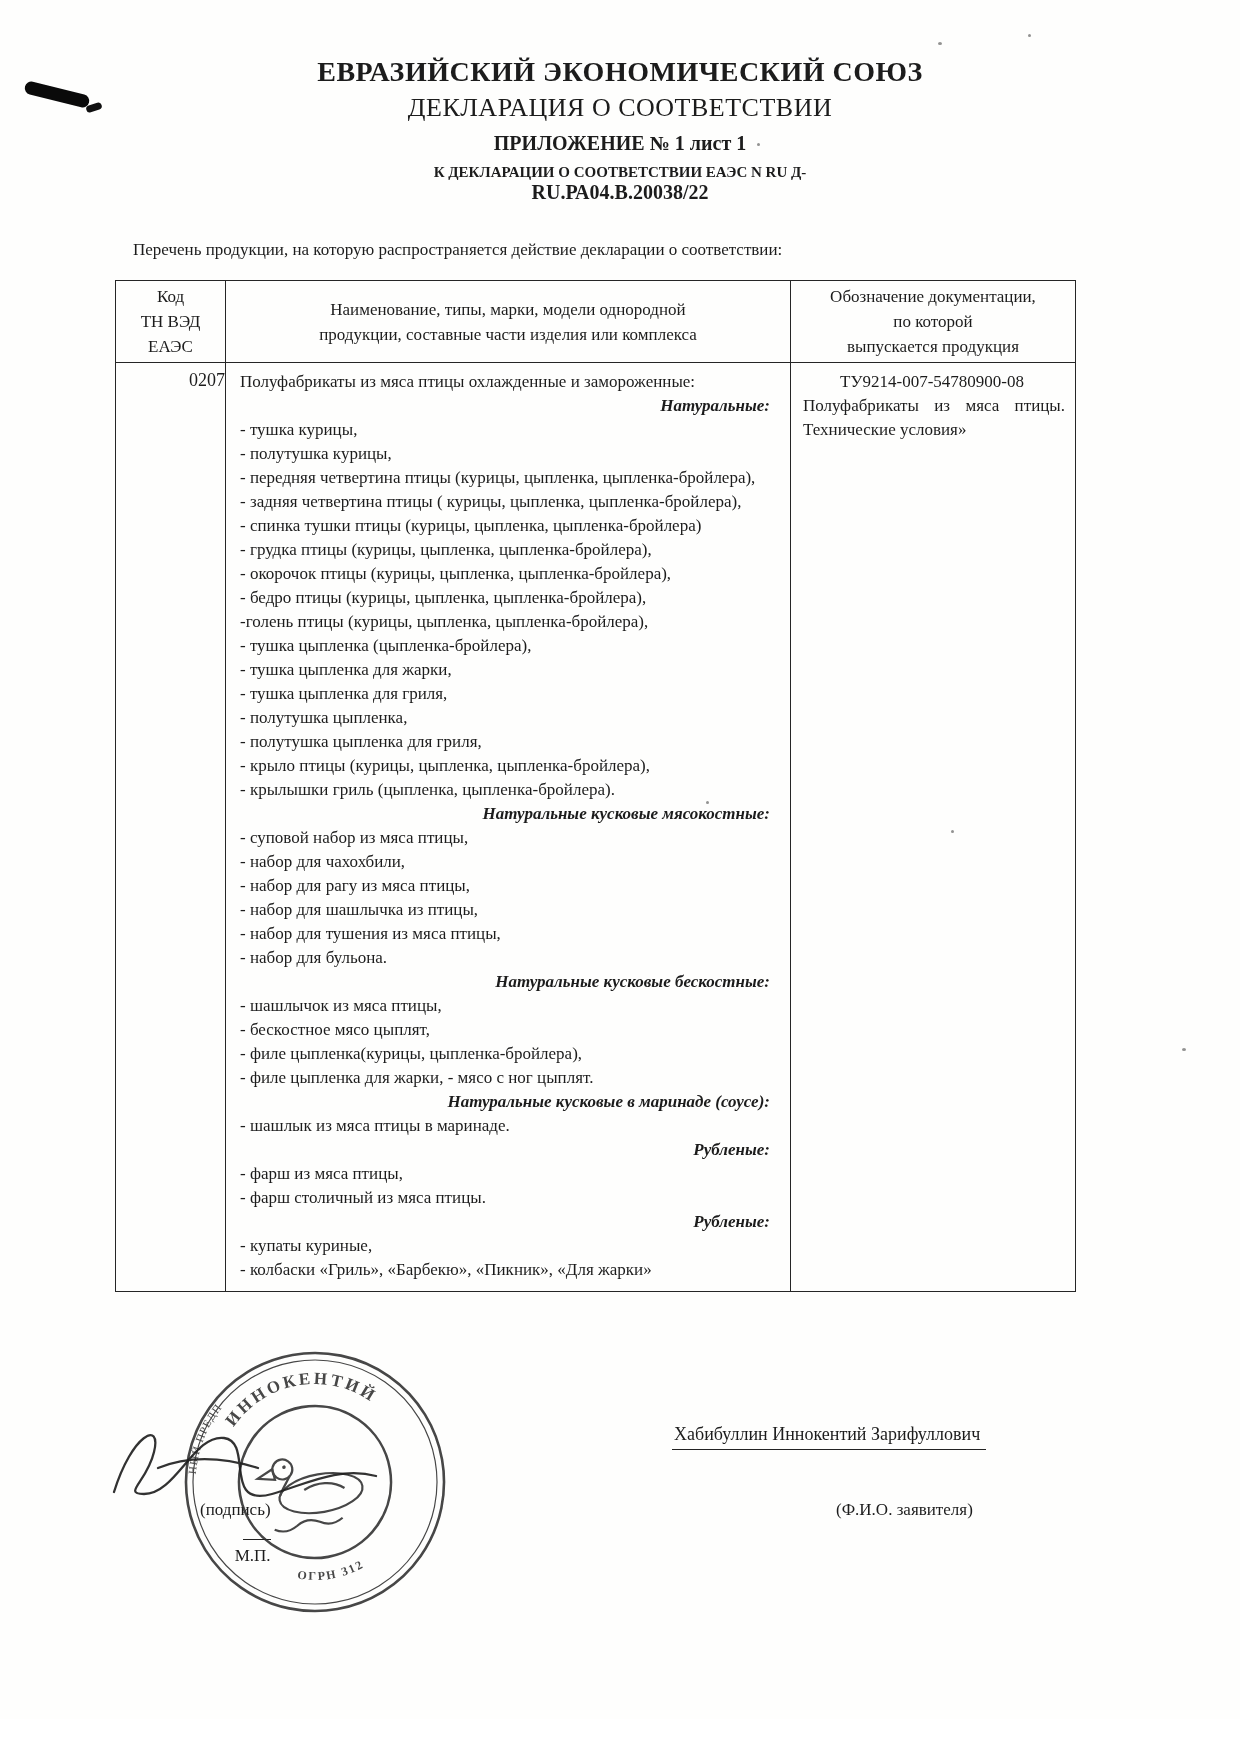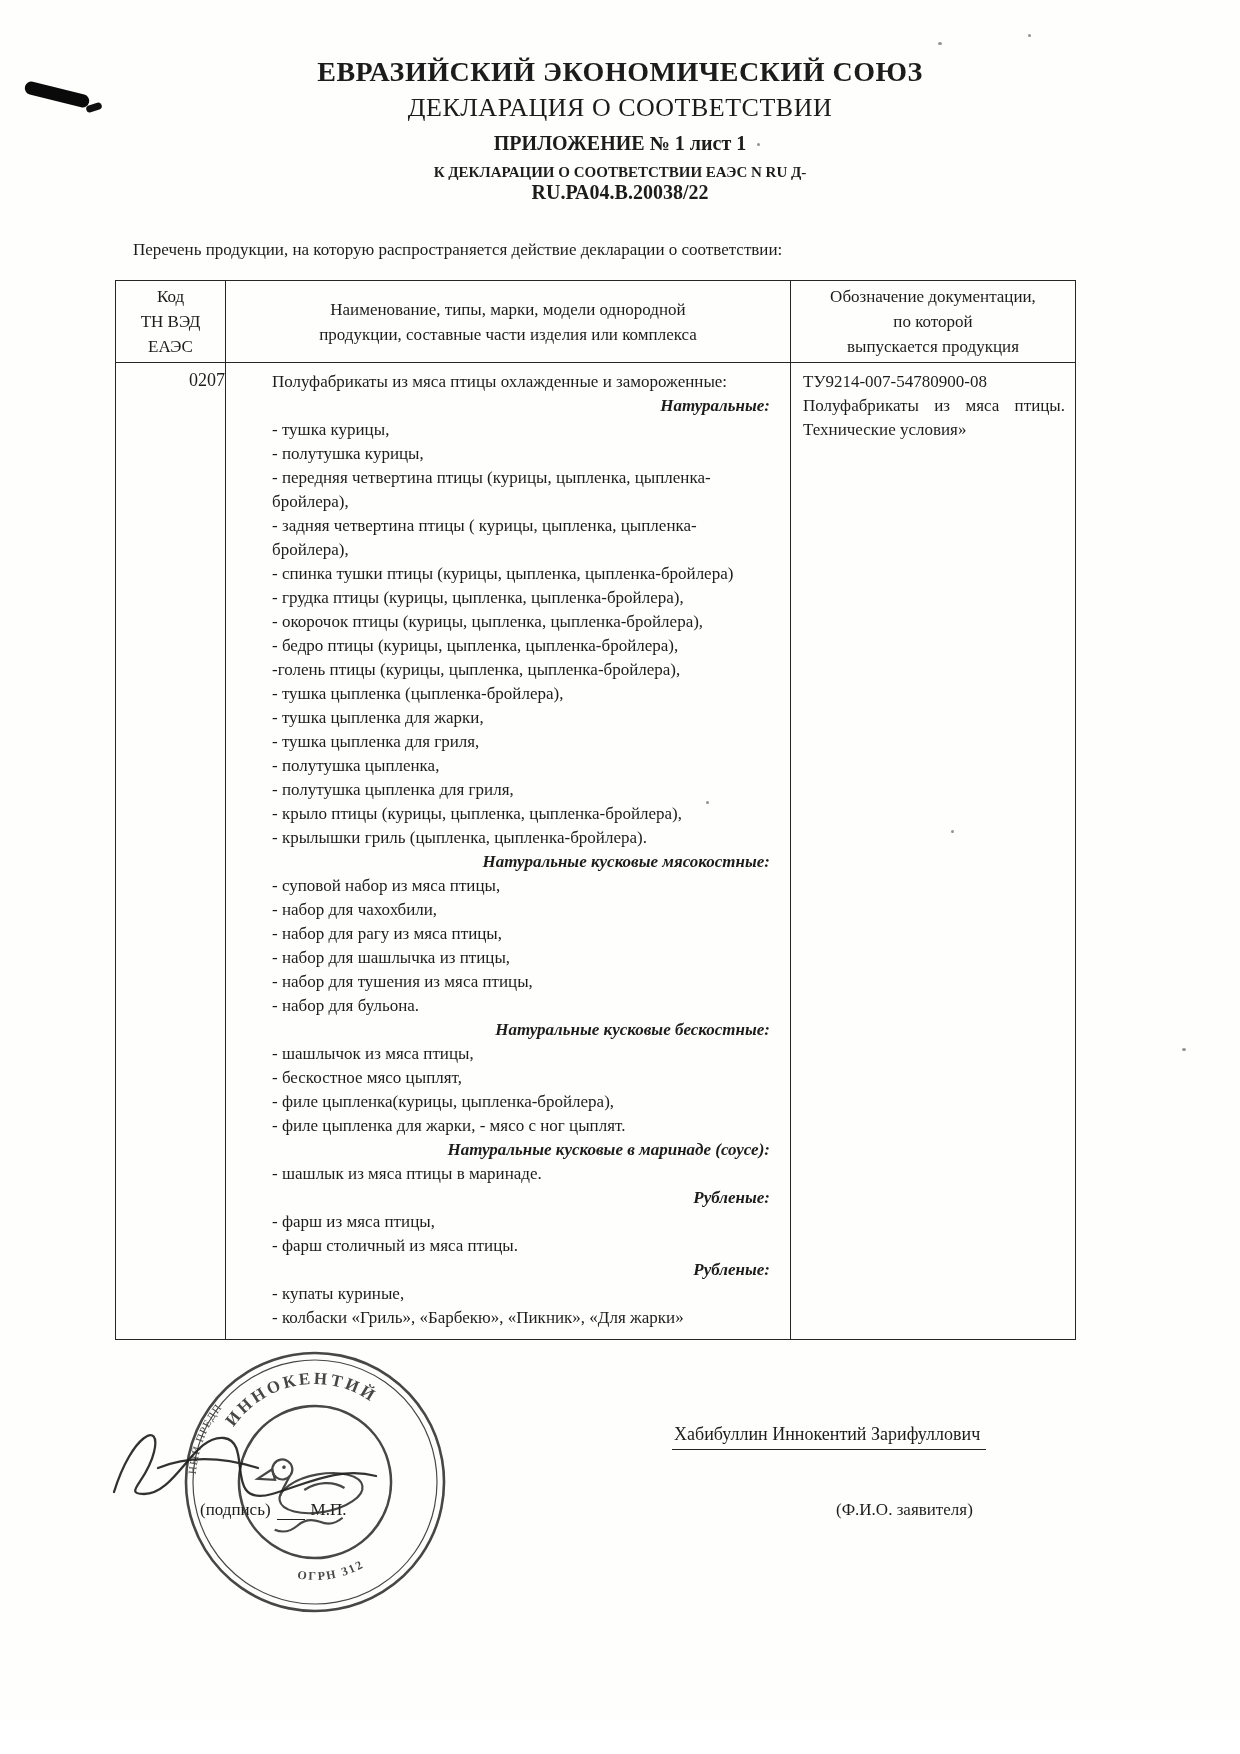--- a/index.html
+++ b/index.html
@@ -27,35 +27,35 @@
   .product-table th, .product-table td {
     border:1.5px solid #262626; vertical-align:top;
   }
   .product-table thead th {
     font-weight:normal; font-size:17px; text-align:center;
     padding:3px 4px; vertical-align:middle;
   }
   .th-line { line-height:25px; }
   .code-cell { text-align:right; font-size:18px; padding-top:7px; }
   .product-cell { padding:7px 20px 9px 14px; font-size:17px; }
-  .product-line { line-height:24px;margin-left:32px; }
+  .product-line { line-height:24px; }
   .product-line.heading { font-weight:bold; font-style:italic;text-align:right; }
   .doc-cell { padding:7px 10px 8px 12px; font-size:17px; }
-  .doc-code-row { display:flex; justify-content:flex-start; line-height:24px; padding-right:4px; }
+  .doc-code-row { display:flex; justify-content:center; line-height:24px; padding-right:4px; }
   .doc-text { text-align:justify; line-height:24px; }
 
   
   .declarant-name {
     position:absolute; left:672px; top:1424px; font-size:18px;
     border-bottom:1.5px solid #222; padding:0 6px 4px 2px; z-index:1;
   }
   .declarant-caption { position:absolute; left:836px; top:1500px; font-size:17px; z-index:1; }
   .sign-caption {
     position:absolute; left:200px; top:1500px; font-size:17px;
-    display:flex; align-items:flex-end; gap:6px; z-index:1;
+    display:flex; align-items:flex-end; gap:6px; z-index:1;flex-direction:column;
   }
   .mp-line { display:inline-block; width:28px; border-bottom:1.5px solid #222; height:14px; }
 
   
   .stamp {
     position:absolute; left:165px; top:1332px; z-index:2;
     transform:rotate(-10deg); opacity:0.88;
   }
   .stamp .ring { fill:none; stroke:#2e2e2e; stroke-width:2.6; }
   .stamp .ring.thin { stroke-width:1.2; }

